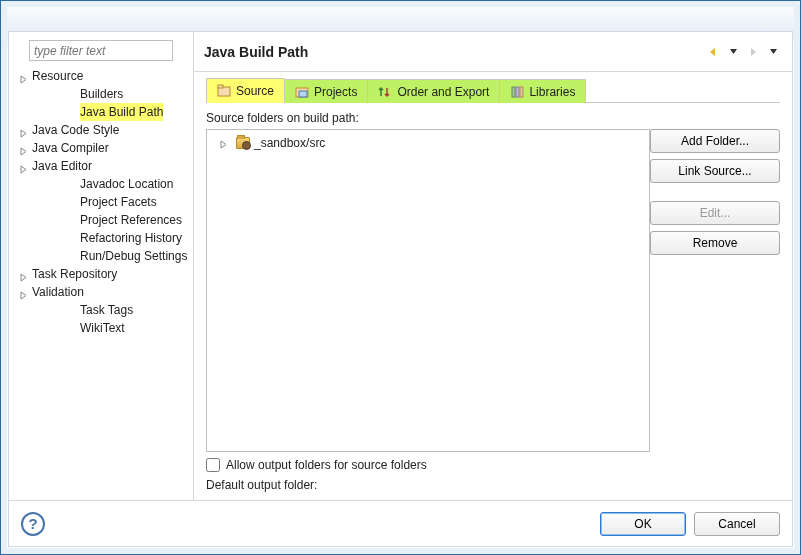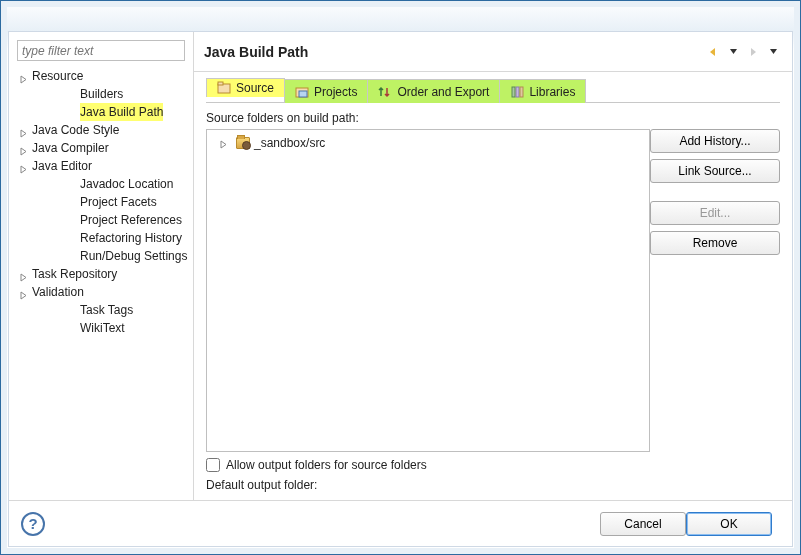--- a/index.html
+++ b/index.html
@@ -10,37 +10,37 @@
   .titlebar .app-icon::after { content:""; position:absolute; inset:4px; border-radius:50%; background:#fff; }
   .titlebar .title { flex:1; font-size:12px; color:#222; }
   .win-controls { display:flex; height:20px; margin-right:6px; gap:2px; }
   .win-btn { width:30px; height:20px; display:flex; align-items:center; justify-content:center; border:1px solid #9fb6cf; border-top:none; border-radius:0 0 3px 3px; background:linear-gradient(#f6f9fc,#d6e3f0); }
   .win-btn.close { width:48px; background:linear-gradient(#f07a6e,#d9352a); border-color:#a82820; color:#fff; }
   .win-btn svg { width:10px; height:10px; }
   .win-btn.close svg { width:12px; height:12px; }
   .content { position:absolute; top:30px; left:7px; right:7px; bottom:7px; background:#fff; border:1px solid #cfd9e5; display:flex; flex-direction:column; }
   .main { flex:1; display:flex; overflow:hidden; }
   .left-pane { width:185px; border-right:1px solid #d8d8d8; display:flex; flex-direction:column; padding:6px 4px; }
-  .filter { margin:2px 4px 6px; }
+  .filter { margin:2px 16px 6px; }
   .filter input { width:100%; height:21px; padding:2px 4px; font-size:12px; font-style:italic; color:#888; border:1px solid #bfbfbf; }
   .tree { flex:1; overflow:auto; padding-left:6px; }
   .tree-item { display:flex; align-items:center; height:18px; line-height:18px; white-space:nowrap; cursor:default; }
   .tree-item.indent { padding-left:16px;gap:32px; }
   .tree-arrow { width:11px; height:11px; margin-right:2px; display:inline-block; }
   .tree-item .lbl {}
   .tree-item.selected .lbl { background:#ffff70; }
   .right-pane { flex:1; display:flex; flex-direction:column; padding:0; }
   .rp-header { display:flex; align-items:center; height:40px; padding:0 10px; border-bottom:1px solid #d8d8d8; }
   .rp-title { font-size:14px; font-weight:bold; }
   .rp-nav { margin-left:auto; display:flex; gap:2px; align-items:center; }
   .nav-btn { width:18px; height:18px; display:flex; align-items:center; justify-content:center; }
   .rp-body { flex:1; padding:6px 12px 8px 12px; display:flex; flex-direction:column; }
   .tabs { display:flex; border-bottom:1px solid #c8c8c8; height:25px; }
   .tab { display:flex; align-items:center; gap:5px; padding:0 10px; height:24px; border:1px solid #c8c8c8; border-bottom:none; margin-right:-1px; background:#bef264; cursor:default; position:relative; top:1px; }
-  .tab.active { background:#fff; top:0px; height:19px; }
+  .tab.active { background:#fff; top:0px; height:25px; }
   .tab.highlight { background:#ffff70; }
   .tab-icon { width:14px; height:14px; }
   .panel { flex:1; display:flex; flex-direction:column; padding-top:8px; }
   .panel-label { margin-bottom:4px; }
   .src-area { flex:1; display:flex; min-height:0; }
   .src-list { flex:1; border:1px solid #bfbfbf; padding:4px; overflow:auto; }
   .src-row { display:flex; align-items:center; gap:4px; height:18px; padding-left:8px; }
   .folder-icon { width:14px; height:12px; background:linear-gradient(#f8d77a,#d9a845); border:1px solid #b98b2e; border-radius:1px; position:relative; }
   .folder-icon::before { content:""; position:absolute; top:-3px; left:0; width:6px; height:3px; background:#d9a845; border:1px solid #b98b2e; border-bottom:none; }
   .folder-icon.pkg::after { content:""; position:absolute; right:-2px; bottom:-2px; width:7px; height:7px; border-radius:50%; background:#7a5a3a; border:1px solid #5a3e23; }
@@ -209,21 +209,21 @@
               <div class="src-list">
                 <div class="src-row">
                   <span class="tree-arrow"><svg width="9" height="9" viewBox="0 0 9 9">
                         <path d="M2 1 L7 4.5 L2 8 Z" fill="none" stroke="#888" stroke-width="1"></path>
                       </svg></span>
                   <span class="folder-icon pkg"></span>
                   <span>_sandbox/src</span>
                 </div>
               </div>
               <div class="side-btns">
-                <button class="btn">Add History...</button>
+                <button class="btn">Add Folder...</button>
                 <button class="btn">Link Source...</button>
                 <div style="height:6px"></div>
                 <button class="btn disabled" disabled="">Edit...</button>
                 <button class="btn">Remove</button>
               </div>
             </div>
             <div class="below">
               <label class="chk">
                 <input type="checkbox" style="">
                 <span>Allow output folders for source folders</span>
@@ -231,17 +231,17 @@
               <div>Default output folder:</div>
             </div>
           </div>
         </div>
       </div>
     </div>
 
     <div class="footer">
       <div class="help">?</div>
       <div class="spacer"></div>
+      <button class="btn default" style="width:86px;margin-right:8px">OK</button>
       <button class="btn" style="width:86px">Cancel</button>
-      <button class="btn default" style="width:86px;margin-right:8px">OK</button>
     </div>
   </div>
 </div>
 
 </body></html>

